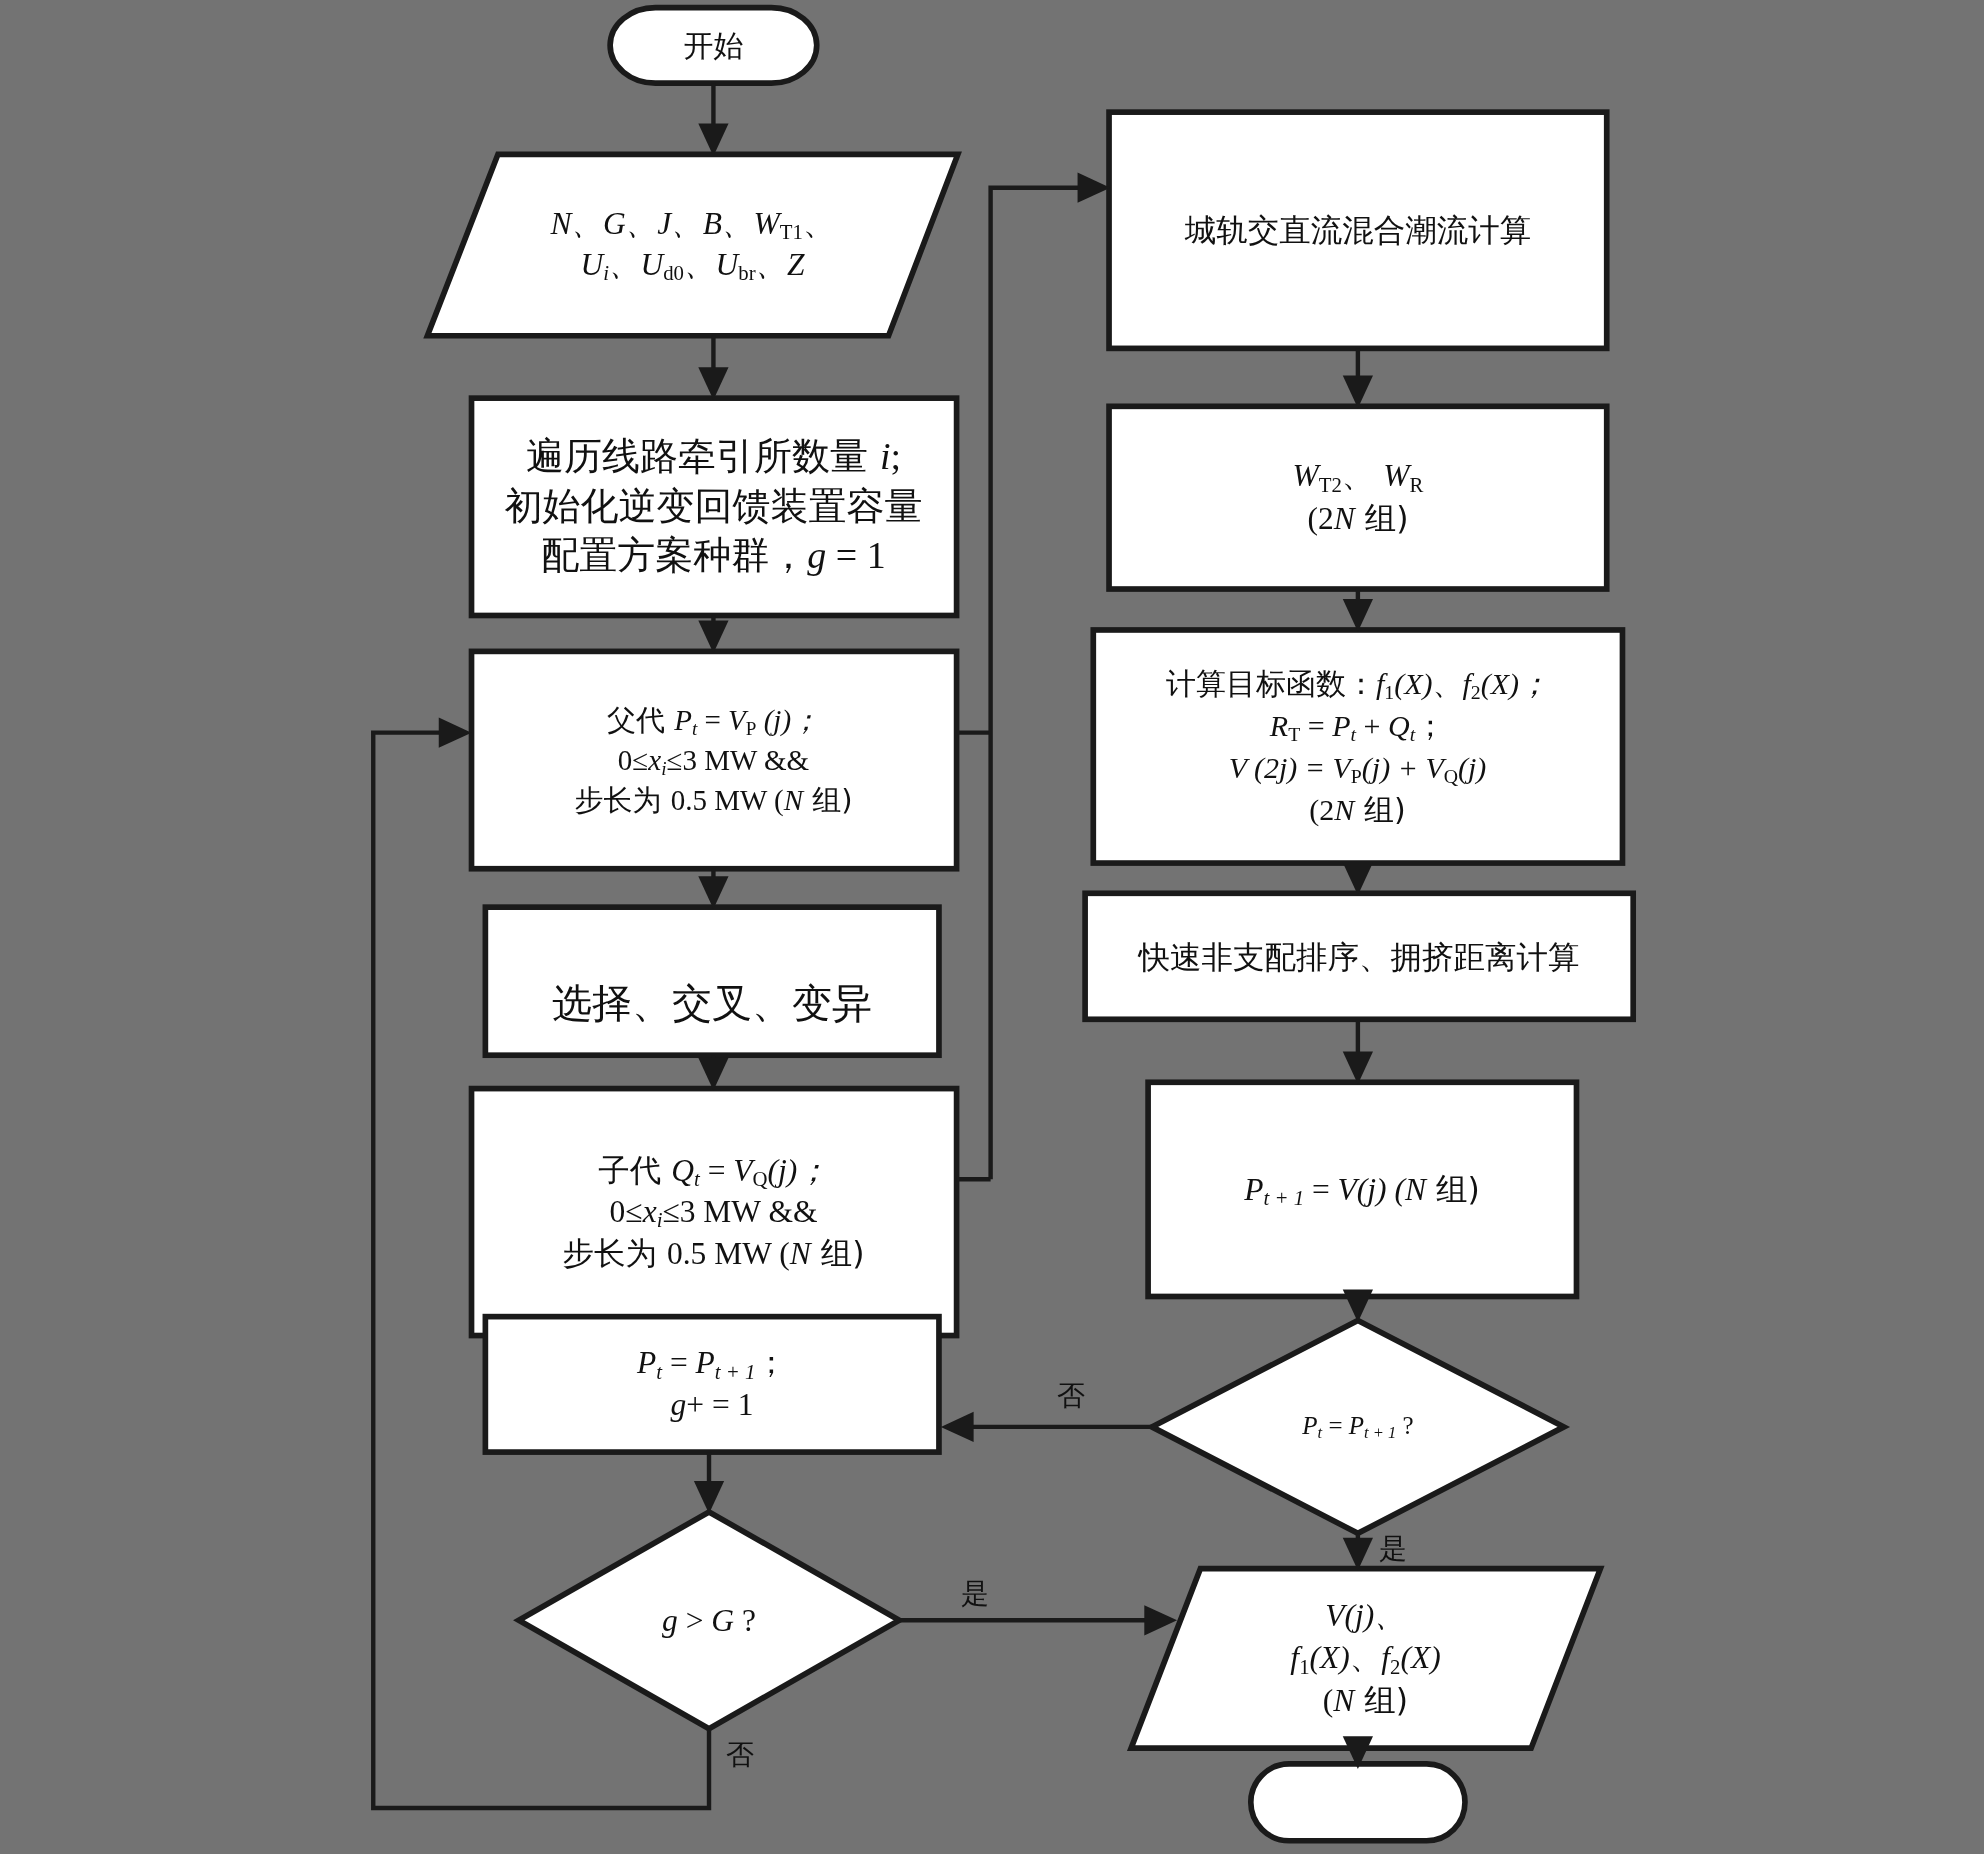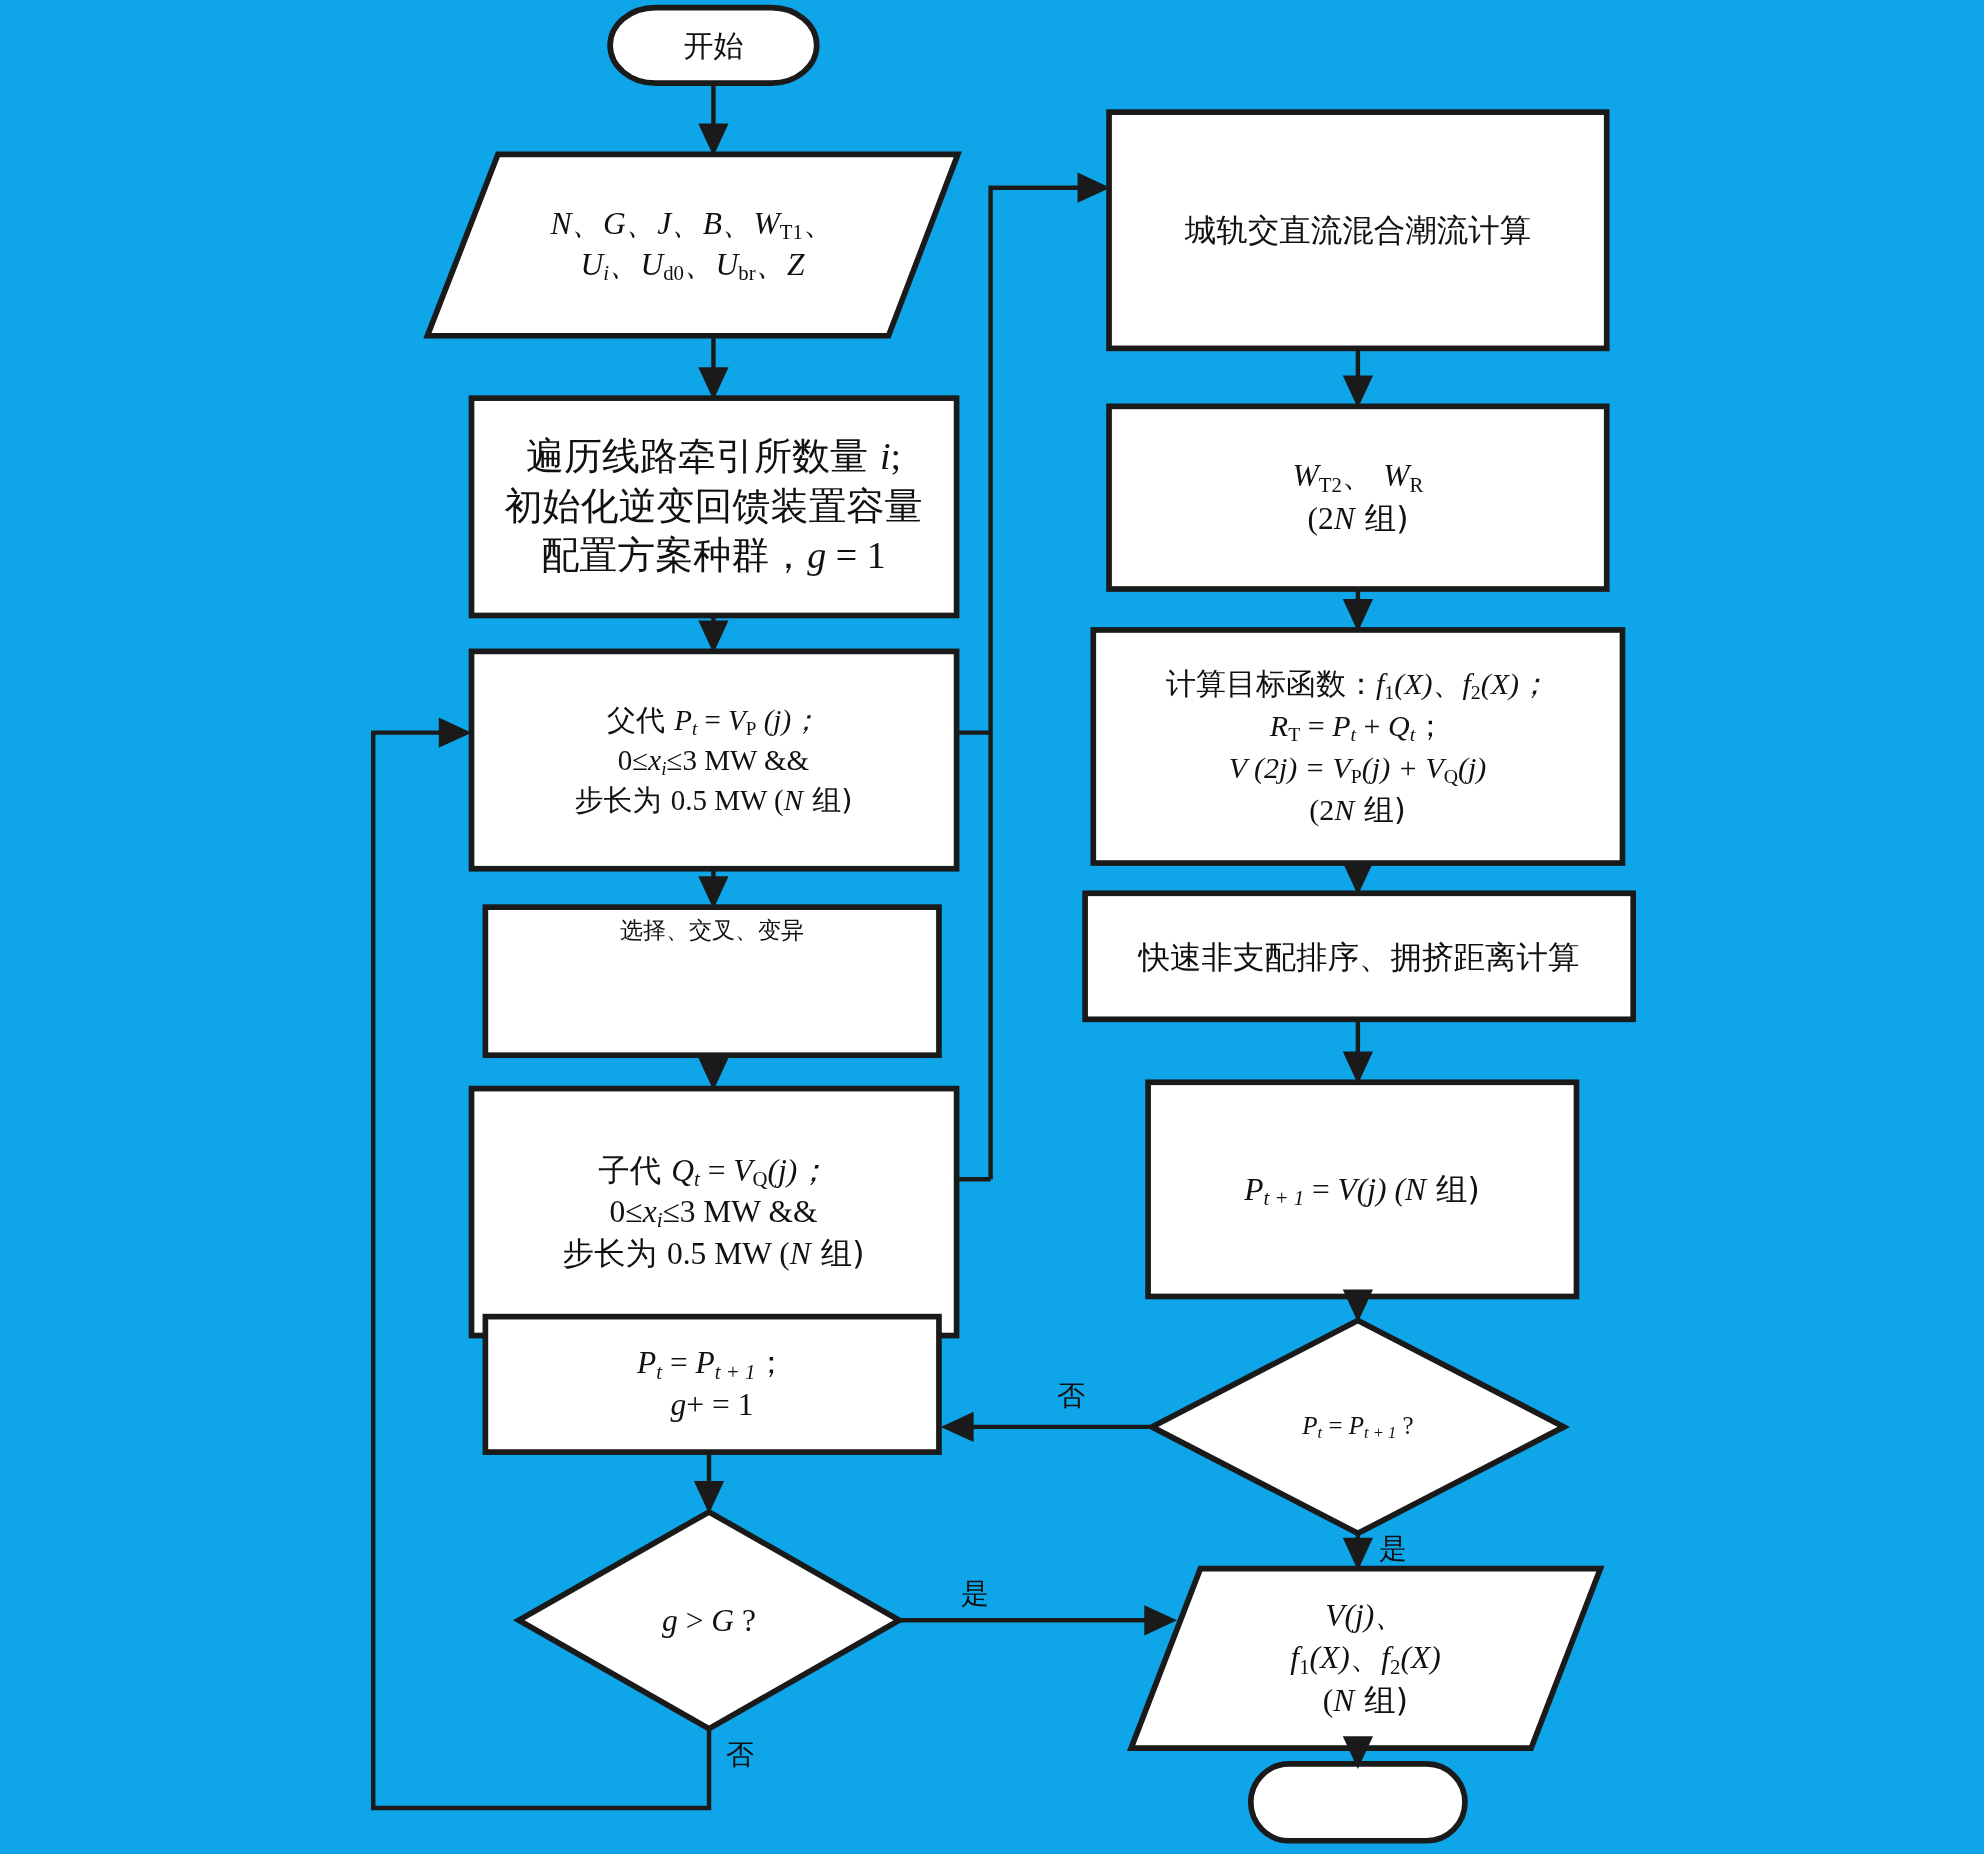--- a/index.html
+++ b/index.html
@@ -4,21 +4,21 @@
 <style>
   html, body {
     margin: 0;
     padding: 0;
     background: #ffffff;
   }
   #chart-root {
     position: relative;
     width: 1985px;
     height: 1854px;
-    background: #0ea5e9;
+    background: #737373;
     font-family: "Liberation Serif", "DejaVu Serif", serif;
     overflow: hidden;
   }
   svg.flow { position: absolute; left: 0; top: 0; }
   .node-shape {
     fill: #ffffff;
     stroke: #1a1a1a;
     stroke-width: 7;
     stroke-linejoin: miter;
   }
@@ -206,21 +206,21 @@
     <span class="ln cjk">初始化逆变回馈装置容量</span>
     <span class="ln"><span class="cjk">配置方案种群，</span><span class="it">g</span><span> = 1</span></span>
   </div>
 
   <div class="lbl lbl-block" style="left:471px; top:652px; width:485px; height:217px; font-size:29px;">
     <span class="ln"><span class="cjk">父代 </span><span class="it">P</span><sub class="it">t</sub><span> = </span><span class="it">V</span><sub>P</sub><span class="it"> (j)；</span></span>
     <span class="ln"><span>0≤</span><span class="it">x</span><sub class="it">i</sub><span>≤3 MW &amp;&amp;</span></span>
     <span class="ln"><span class="cjk">步长为 </span><span>0.5 MW (</span><span class="it">N</span><span class="cjk"> 组)</span></span>
   </div>
 
-  <div class="lbl lbl-block" style="left:485px; top:857px; width:454px; height:148px; font-size:23px;text-align:right;">
+  <div class="lbl lbl-block" style="left:485px; top:929px; width:454px; height:148px; font-size:40px;text-align:right;">
     <span class="ln cjk">选择、交叉、变异</span>
   </div>
 
   <div class="lbl lbl-block" style="left:471px; top:1089px; width:485px; height:247px; font-size:31.5px;">
     <span class="ln"><span class="cjk">子代 </span><span class="it">Q</span><sub class="it">t</sub><span> = </span><span class="it">V</span><sub>Q</sub><span class="it">(j)；</span></span>
     <span class="ln"><span>0≤</span><span class="it">x</span><sub class="it">i</sub><span>≤3 MW &amp;&amp;</span></span>
     <span class="ln"><span class="cjk">步长为 </span><span>0.5 MW (</span><span class="it">N</span><span class="cjk"> 组)</span></span>
   </div>
 
   <div class="lbl lbl-block" style="left:485px; top:1317px; width:454px; height:135px; font-size:31.5px;">

